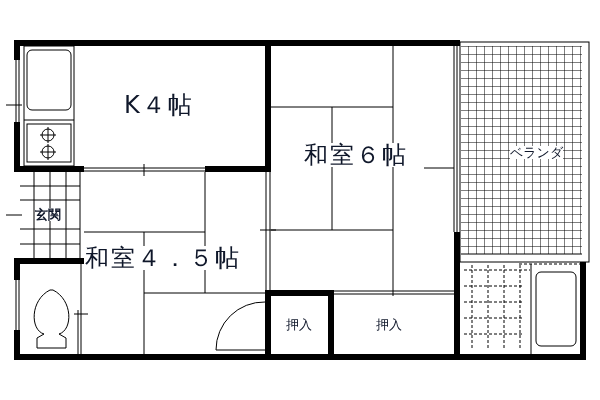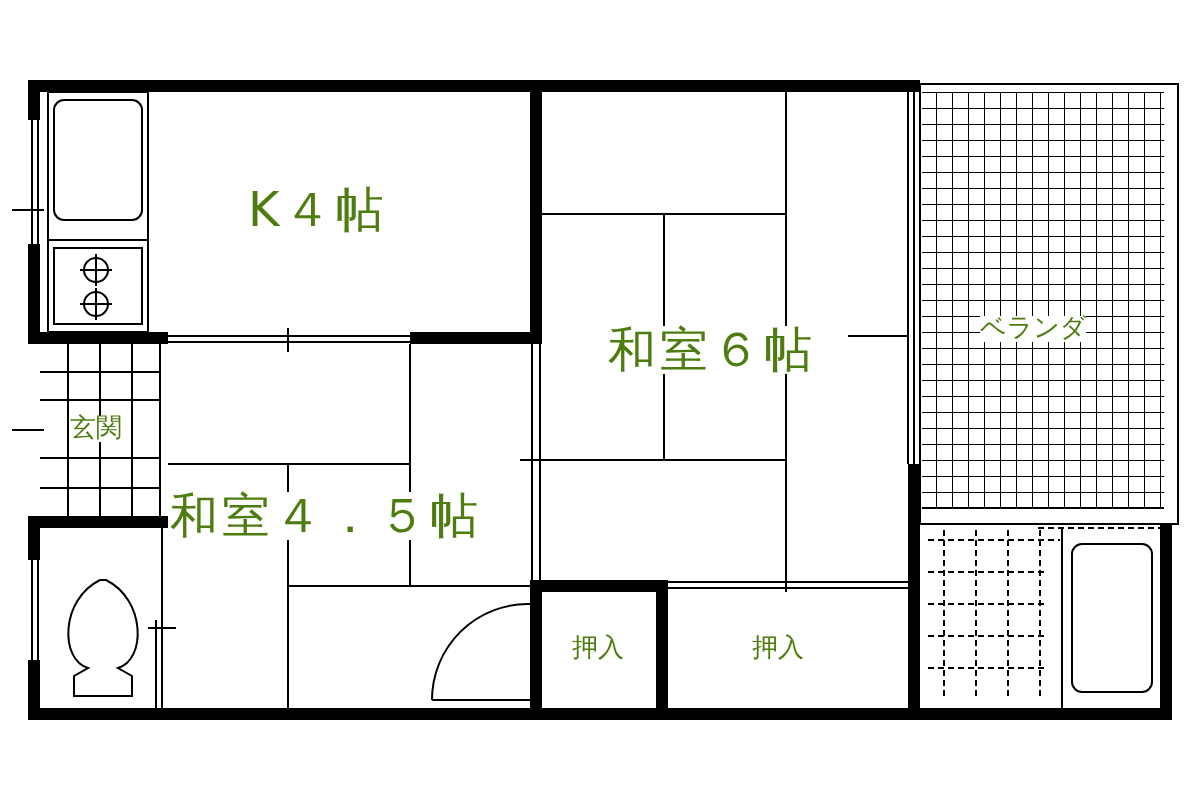--- a/index.html
+++ b/index.html
@@ -1,18 +1,18 @@
 <!DOCTYPE html>
 <html><head>
 <meta charset="utf-8">
 <style>
   html, body { margin:0; padding:0; background:#ffffff; }
   body { width:600px; height:400px; position:relative; overflow:hidden; font-family:"DejaVu Sans", sans-serif; }
   svg { position:absolute; left:0; top:0; }
-  .lbl { position:absolute; background:#fff; color:#4d7c0f; white-space:nowrap; line-height:1; }
+  .lbl { position:absolute; background:#fff; color:#0f172a; white-space:nowrap; line-height:1; }
   .big { font-size:24px; letter-spacing:2px; }
   .small { font-size:13px; }
 </style>
 </head>
 <body>
 
 <svg width="600" height="400" viewBox="0 0 600 400">
   <defs>
     <pattern id="grid" x="460" y="46" width="8" height="8" patternUnits="userSpaceOnUse">
       <path d="M8 0 L0 0 0 8" fill="none" stroke="#000" stroke-width="1"></path>
@@ -129,18 +129,18 @@
       <line x1="464" y1="334" x2="524" y2="334"></line>
       <line x1="472" y1="265" x2="472" y2="350"></line>
       <line x1="488" y1="265" x2="488" y2="350"></line>
       <line x1="504" y1="265" x2="504" y2="350"></line>
       <line x1="520" y1="265" x2="520" y2="350"></line>
     </g>
   </g>
 </svg>
 
 <div class="lbl big" style="left:124px;top:93px;">K４帖</div>
-<div class="lbl big" style="left:304px;top:163px;">和室６帖</div>
+<div class="lbl big" style="left:304px;top:143px;">和室６帖</div>
 <div class="lbl big" style="left:85px;top:246px;">和室４．５帖</div>
-<div class="lbl small" style="left:35px;top:208px;">玄関</div>
-<div class="lbl small" style="left:490px;top:146px;margin-top:12px;">ベランダ</div>
+<div class="lbl small" style="left:35px;top:208px;font-weight:bold;">玄関</div>
+<div class="lbl small" style="left:510px;top:146px;">ベランダ</div>
 <div class="lbl small" style="left:286px;top:318px;">押入</div>
 <div class="lbl small" style="left:376px;top:318px;">押入</div>
 
 </body></html>

